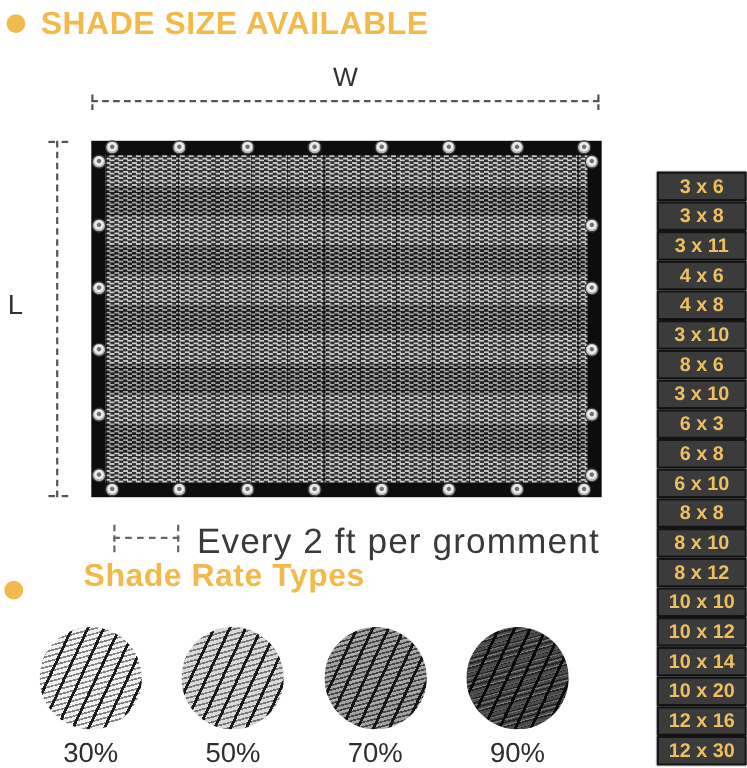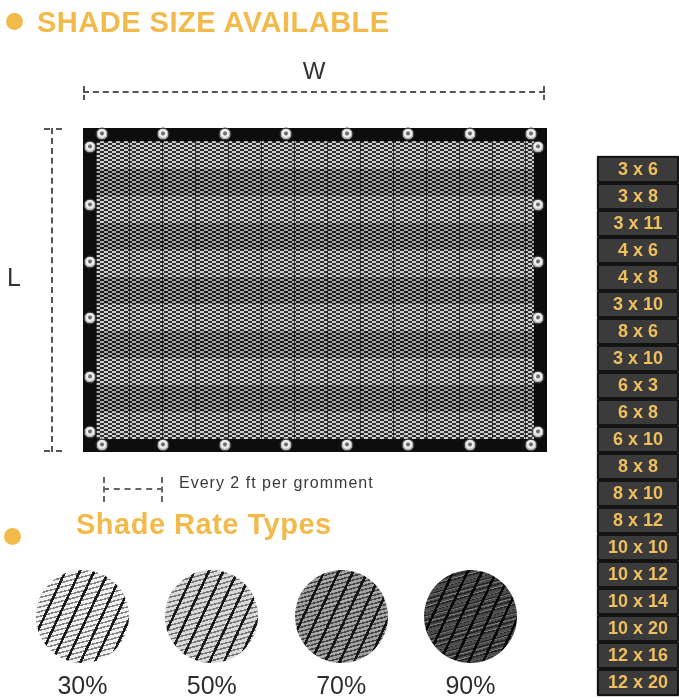--- a/index.html
+++ b/index.html
@@ -40,21 +40,21 @@
     position:absolute;width:13px;height:13px;border-radius:50%;box-sizing:border-box;
     transform:translate(-50%,-50%);
     background:radial-gradient(circle at 50% 45%, #6f6f6f 0 1.5px, #ececec 2.5px 4px, #b5b5b5 4.5px 5.5px, #858585 6px);
     border:1px solid #3b3b3b;
   }
   
   .note-bracket{position:absolute;left:103px;top:477px;width:60px;height:25px;}
   .note-bracket::before{content:"";position:absolute;left:0;right:0;top:11px;border-top:2px dashed #666;}
   .note-bracket i{position:absolute;top:0;bottom:0;border-left:2px dashed #666;}
   .note-bracket i.l{left:0;} .note-bracket i.r{right:0;}
-  .note-text{position:absolute;left:179px;top:474px;font-size:16px;color:#3a3a3a;letter-spacing:1px;white-space:nowrap;}
+  .note-text{position:absolute;left:179px;top:474px;font-size:32px;color:#3a3a3a;letter-spacing:1px;white-space:nowrap;}
   
   .rates{position:absolute;left:36px;top:570px;width:481px;display:flex;justify-content:space-between;}
   .rate-item{display:flex;flex-direction:column;align-items:center;width:93px;}
   .rate-circle{
     width:93px;height:93px;border-radius:50%;
     background-image:
       repeating-linear-gradient(115deg, rgba(12,12,12,.92) 0 2.5px, rgba(0,0,0,0) 2.5px 13px),
       repeating-linear-gradient(165deg, rgba(25,25,25,.5) 0 1.5px, rgba(0,0,0,0) 1.5px 4.5px);
   }
   .rate-circle.shade-70{
@@ -172,16 +172,16 @@
       <div class="size-box">6 x 8</div>
       <div class="size-box">6 x 10</div>
       <div class="size-box">8 x 8</div>
       <div class="size-box">8 x 10</div>
       <div class="size-box">8 x 12</div>
       <div class="size-box">10 x 10</div>
       <div class="size-box">10 x 12</div>
       <div class="size-box">10 x 14</div>
       <div class="size-box">10 x 20</div>
       <div class="size-box">12 x 16</div>
-      <div class="size-box">12 x 20</div>
+      <div class="size-box">12 x 30</div>
     </div>
 
 </div>
 
 </body></html>

